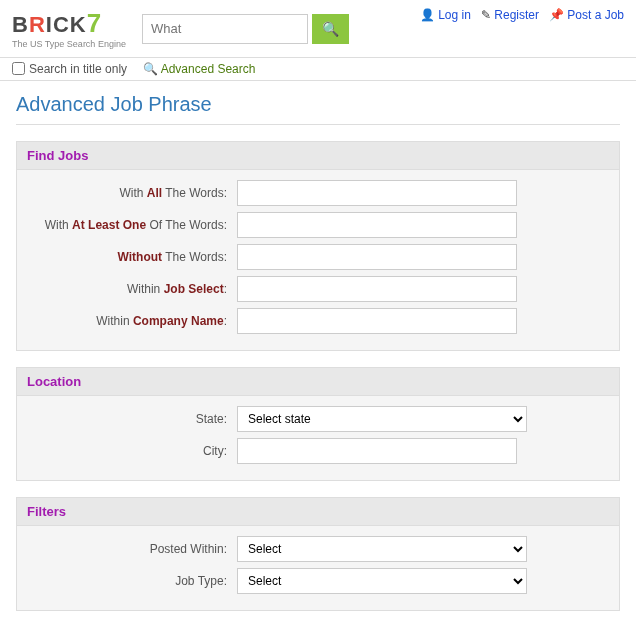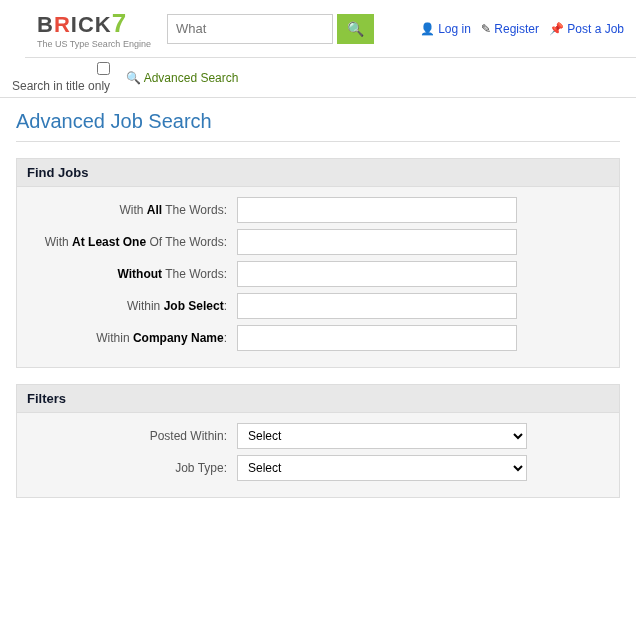--- a/index.html
+++ b/index.html
@@ -1,55 +1,55 @@
 <!DOCTYPE html>
 <html><head>
   <meta charset="utf-8">
   <style>
     * { box-sizing: border-box; margin: 0; padding: 0; }
     body { font-family: Arial, sans-serif; font-size: 13px; color: #333; background: #fff; width: 636px; }
 
     
-    .header { display: flex; align-items: center; padding: 8px 12px; border-bottom: 1px solid #ddd; background: #fff; margin-left: 25px; }
+    .header { display: flex; padding: 8px 12px; border-bottom: 1px solid #ddd; background: #fff; }
     .logo { display: flex; flex-direction: column; margin-right: 16px; }
     .logo-title { font-size: 22px; font-weight: bold; letter-spacing: 1px; }
     .logo-title .b { color: #4a4a4a; }
     .logo-title .r { color: #e74c3c; }
     .logo-title .i { color: #4a4a4a; }
     .logo-title .c { color: #4a4a4a; }
     .logo-title .k { color: #4a4a4a; }
     .logo-title .seven { color: #8cc63f; font-size: 26px; }
     .logo-sub { font-size: 9px; color: #888; }
     .search-bar { display: flex; align-items: center; gap: 4px; flex: 1; }
     .search-input { border: 1px solid #ccc; padding: 5px 8px; font-size: 13px; height: 30px; width: 166px; }
     .search-btn { background: #8cc63f; border: none; color: #fff; padding: 5px 10px; height: 30px; cursor: pointer; font-size: 14px; }
     .header-right { margin-left: auto; font-size: 12px; white-space: nowrap; }
     .header-right a { color: #1d4ed8; text-decoration: none; }
     .post-job { color: #e74c3c; }
 
     
     .sub-header { padding: 4px 12px; display: flex; align-items: center; gap: 16px; border-bottom: 1px solid #ddd; }
-    .sub-header label { font-size: 12px; color: #555; display: flex; align-items: flex-end; gap: 4px; cursor: pointer; flex-direction: column; }
+    .sub-header label { font-size: 12px; color: #555; display: flex; align-items: flex-start; gap: 4px; cursor: pointer; }
     .sub-header a { font-size: 12px; color: #4d7c0f; text-decoration: none; }
 
     
     .page-title-bar { padding: 12px 16px 8px 16px; }
     .page-title-bar h1 { font-size: 20px; font-weight: normal; color: #337ab7; border-bottom: 1px solid #ddd; padding-bottom: 8px; }
 
     
     .main-content { padding: 8px 16px 20px 16px; }
 
     
     .form-section { border: 1px solid #ddd; margin-bottom: 16px; }
-    .section-header { background: #e8e8e8; padding: 6px 10px; font-size: 13px; font-weight: bold; color: #0f172a; border-bottom: 1px solid #ddd; }
+    .section-header { background: #e8e8e8; padding: 6px 10px; font-size: 13px; font-weight: bold; color: #a21caf; border-bottom: 1px solid #ddd; }
     .section-body { background: #f5f5f5; padding: 10px 20px; }
 
     .form-row { display: flex; align-items: center; margin-bottom: 6px; }
     .form-label { text-align: right; width: 200px; min-width: 200px; padding-right: 10px; font-size: 12px; color: #555; }
-    .form-label strong { color: #000000; }
+    .form-label strong { color: #7f1d1d; }
     .form-control { border: 1px solid #ccc; padding: 4px 6px; font-size: 12px; height: 26px; width: 280px; background: #fff; }
     select.form-control { width: 290px; }
   </style>
 </head>
 <body>
 
 <div class="header">
   <div class="logo">
     <div class="logo-title">
       <span class="b">B</span><span class="r">R</span><span class="i">I</span><span class="c">C</span><span class="k">K</span><span class="seven">7</span>
@@ -77,21 +77,21 @@
     <input type="checkbox" style="">
     <span>Search in title only</span>
   </label>
   <a href="#">
     <span>🔍</span>
     <span>Advanced Search</span>
   </a>
 </div>
 
 <div class="page-title-bar">
-  <h1>Advanced Job Search</h1>
+  <h1>Advanced Job Phrase</h1>
 </div>
 
 <div class="main-content">
 
   <div class="form-section">
     <div class="section-header">Find Jobs</div>
     <div class="section-body">
 
       <div class="form-row">
         <div class="form-label">With <strong>All</strong> The Words:</div>
@@ -115,20 +115,38 @@
       </div>
 
       <div class="form-row">
         <div class="form-label">Within <strong>Company Name</strong>:</div>
         <input type="text" class="form-control" style="">
       </div>
 
     </div>
   </div>
 
+  <div class="form-section">
+    <div class="section-header">Location</div>
+    <div class="section-body">
+
+      <div class="form-row">
+        <div class="form-label">State:</div>
+        <select class="form-control">
+          <option>Select state</option>
+        </select>
+      </div>
+
+      <div class="form-row">
+        <div class="form-label">City:</div>
+        <input type="text" class="form-control" style="">
+      </div>
+
+    </div>
+  </div>
 
   <div class="form-section">
     <div class="section-header">Filters</div>
     <div class="section-body">
 
       <div class="form-row">
         <div class="form-label">Posted Within:</div>
         <select class="form-control">
           <option>Select</option>
         </select>

